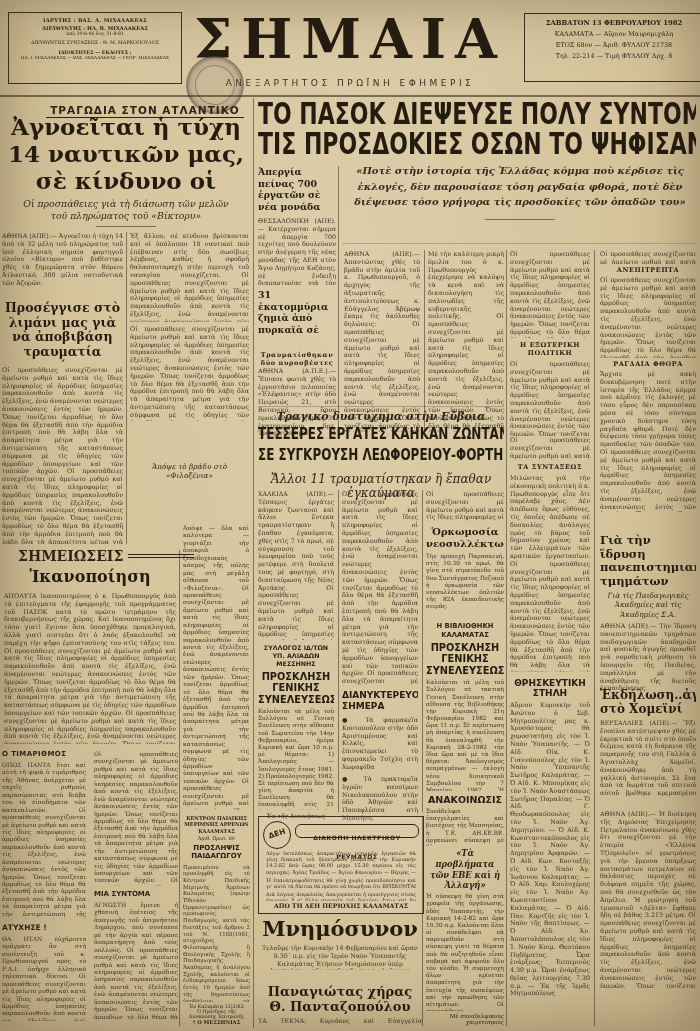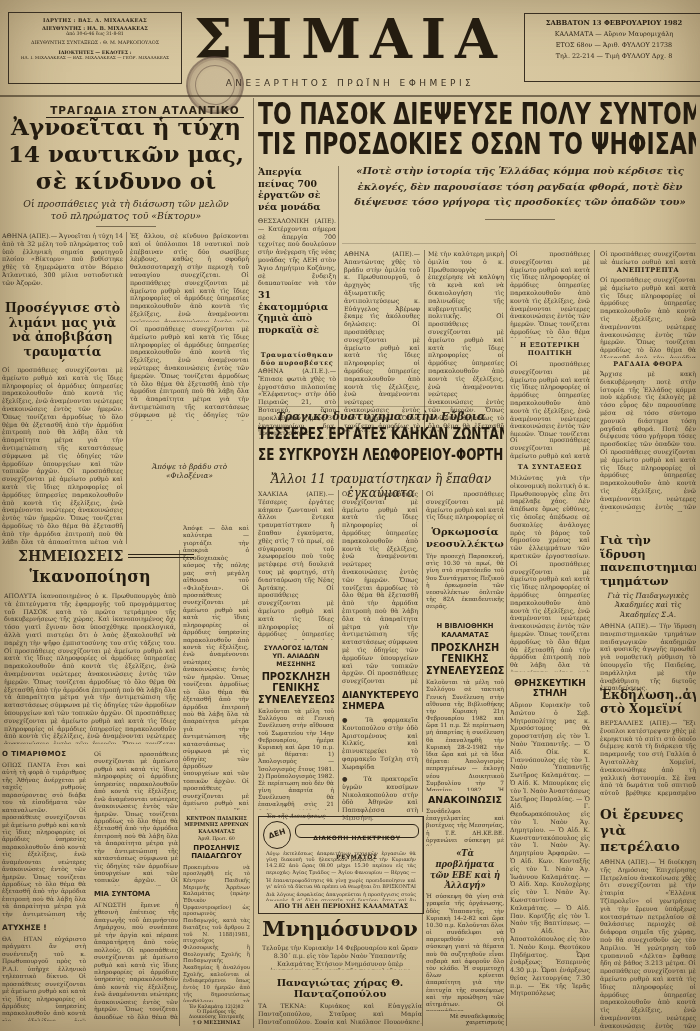--- a/index.html
+++ b/index.html
@@ -152,21 +152,20 @@
     <div class="ital ctr" style="font-size:7.2px;line-height:1.3;margin-top:3px;">Γιὰ τὶς Παιδαγωγικὲς Ἀκαδημίες καὶ τὶς Ἀκαδημίες Σ.Α.</div>
     <div class="txt" style="height:72px;margin-top:3px;">ΑΘΗΝΑ (ΑΠΕ).— Τὴν ἵδρυση πανεπιστημιακῶν τμημάτων παιδαγωγικῶν ἀκαδημιῶν καὶ φυσικῆς ἀγωγῆς προωθεῖ γιὰ νομοθετικὴ ρύθμιση τὸ ὑπουργεῖο τῆς Παιδείας, παράλληλα μὲ τὴν ἀναβάθμιση τῆς διετοῦς ἐκπαιδεύσεως.</div>
   </div>
 
   <div class="b" style="left:600px;top:688px;width:96px;">
     <div class="hl serif" style="font-size:12px;line-height:14px;">Ἐκδήλωση..ἀγάπης στὸ Χομεϊνί</div>
     <div class="txt" style="height:78px;margin-top:3px;">ΒΕΡΣΑΛΛΙΕΣ (ΑΠΕ).— Ἕξι ἔνοπλοι κατέστρεψαν χθὲς μὲ ἐκρηκτικὰ τὸ σπίτι στὸ ὁποῖο διέμενε κατὰ τὴ διάρκεια τῆς παραμονῆς του στὴ Γαλλία ὁ Ἀγιατολλὰχ Χομεϊνί, ἀνακοινώθηκε ἀπὸ τὴ γαλλικὴ ἀστυνομία. Σὲ ἕνα ἀπὸ τὰ δωμάτια τοῦ σπιτιοῦ αὐτοῦ βρέθηκε κρεμασμένο ἕνα ἀπὸ τὰ σχοινιὰ τοῦ Πέρση ἡγέτη.</div>
   </div>
 
   <div class="b" style="left:600px;top:806px;width:96px;">
-    <div class="hl serif" style="font-size:13.5px;line-height:16px;">Οἱ ἔρευνες γιὰ πετρέλαιο</div>
     <div class="txt" style="height:178px;margin-top:4px;">ΑΘΗΝΑ (ΑΠΕ).— Ἡ διοίκηση τῆς Δημόσιας Ἐπιχείρησης Πετρελαίου ἀνακοίνωσε χθὲς ὅτι συνεχίζονται μὲ τὴν ἑταιρία «Ἑλλένικ Τζίπρολεϊν» οἱ γεωτρήσεις γιὰ τὴν ἔρευνα ὑπάρξεως κοιτασμάτων πετρελαίου σὲ θαλάσσιες περιοχὲς σὲ διάφορα σημεῖα τῆς χώρας, ποὺ θὰ συνεχισθοῦν ὡς τὸν Ἀπρίλιο. Ἡ γεώτρηση τοῦ τρυπανιοῦ «Δέλτα» ἔφθασε ἤδη σὲ βάθος 3.213 μέτρα. Οἱ προσπάθειες συνεχίζονται μὲ ἀμείωτο ρυθμὸ καὶ κατὰ τὶς ἴδιες πληροφορίες οἱ ἁρμόδιες ὑπηρεσίες παρακολουθοῦν ἀπὸ κοντὰ τὶς ἐξελίξεις, ἐνῶ ἀναμένονται νεώτερες ἀνακοινώσεις ἐντὸς τῶν ἡμερῶν. Ὅπως τονίζεται ἁρμοδίως τὸ ὅλο θέμα θὰ ἐξετασθῆ ἀπὸ τὴν ἁρμόδια ἐπιτροπὴ ποὺ θὰ λάβη ὅλα τὰ ἀπαραίτητα μέτρα γιὰ τὴν ἀντιμετώπιση τῆς καταστάσεως σύμφωνα μὲ τὶς ὁδηγίες τῶν ἁρμοδίων ὑπουργείων καὶ τῶν τοπικῶν ἀρχῶν. Οἱ προσπάθειες συνεχίζονται μὲ ἀμείωτο ρυθμὸ καὶ κατὰ τὶς ἴδιες πληροφορίες οἱ ἁρμόδιες ὑπηρεσίες παρακολουθοῦν ἀπὸ κοντὰ τὶς ἐξελίξεις, ἐνῶ ἀναμένονται νεώτερες ἀνακοινώσεις ἐντὸς τῶν ἡμερῶν. Ὅπως τονίζεται ἁρμοδίως τὸ ὅλο θέμα θὰ ἐξετασθῆ ἀπὸ τὴν ἁρμόδια ἐπιτροπὴ ποὺ θὰ λάβη ὅλα τὰ ἀπαραίτητα μέτρα γιὰ τὴν ἀντιμετώπιση τῆς καταστάσεως σύμφωνα μὲ τὶς ὁδηγίες τῶν ἁρμοδίων ὑπουργείων καὶ τῶν τοπικῶν ἀρχῶν.</div>
   </div>
 
   <div class="b" style="left:510px;top:436px;width:80px;">
     <div class="txt" style="height:24px;">Οἱ προσπάθειες συνεχίζονται μὲ ἀμείωτο ρυθμὸ καὶ κατὰ τὶς ἴδιες πληροφορίες οἱ ἁρμόδιες ὑπηρεσίες παρακολουθοῦν ἀπὸ κοντὰ τὶς ἐξελίξεις, ἐνῶ ἀναμένονται νεώτερες ἀνακοινώσεις ἐντὸς τῶν ἡμερῶν. Ὅπως τονίζεται ἁρμοδίως τὸ ὅλο θέμα θὰ ἐξετασθῆ ἀπὸ τὴν ἁρμόδια ἐπιτροπὴ ποὺ θὰ λάβη ὅλα τὰ ἀπαραίτητα μέτρα γιὰ τὴν ἀντιμετώπιση τῆς καταστάσεως σύμφωνα μὲ τὶς ὁδηγίες τῶν ἁρμοδίων ὑπουργείων καὶ τῶν τοπικῶν ἀρχῶν.</div>
     <div class="subh" style="margin:3px 0;">ΤΑ ΣΥΝΤΑΞΕΩΣ</div>
     <div class="txt" style="height:198px;">Μιλώντας γιὰ τὴν οἰκονομικὴ πολιτικὴ ὁ κ. Πρωθυπουργὸς εἶπε ὅτι παρέλαβε χάος. Δὲν ἀπέδωσε ὅμως εὐθύνες, τὶς ὁποῖες ἀπέδωσε σὲ δυσκολίες ἀνάλογες πρὸς τὸ βάρος τοῦ δημοσίου χρέους καὶ τῶν ἐλλειμμάτων τῶν κρατικῶν ἐργοστασίων. Οἱ προσπάθειες συνεχίζονται μὲ ἀμείωτο ρυθμὸ καὶ κατὰ τὶς ἴδιες πληροφορίες οἱ ἁρμόδιες ὑπηρεσίες παρακολουθοῦν ἀπὸ κοντὰ τὶς ἐξελίξεις, ἐνῶ ἀναμένονται νεώτερες ἀνακοινώσεις ἐντὸς τῶν ἡμερῶν. Ὅπως τονίζεται ἁρμοδίως τὸ ὅλο θέμα θὰ ἐξετασθῆ ἀπὸ τὴν ἁρμόδια ἐπιτροπὴ ποὺ θὰ λάβη ὅλα τὰ ἀπαραίτητα μέτρα γιὰ τὴν ἀντιμετώπιση τῆς καταστάσεως σύμφωνα μὲ τὶς ὁδηγίες τῶν ἁρμοδίων ὑπουργείων καὶ τῶν τοπικῶν ἀρχῶν. Οἱ προσπάθειες συνεχίζονται μὲ ἀμείωτο ρυθμὸ καὶ κατὰ τὶς ἴδιες πληροφορίες οἱ ἁρμόδιες ὑπηρεσίες παρακολουθοῦν ἀπὸ κοντὰ τὶς ἐξελίξεις, ἐνῶ ἀναμένονται νεώτερες ἀνακοινώσεις ἐντὸς τῶν ἡμερῶν. Ὅπως τονίζεται ἁρμοδίως τὸ ὅλο θέμα θὰ ἐξετασθῆ ἀπὸ τὴν ἁρμόδια ἐπιτροπὴ ποὺ θὰ λάβη ὅλα τὰ ἀπαραίτητα μέτρα γιὰ τὴν ἀντιμετώπιση τῆς καταστάσεως σύμφωνα μὲ τὶς ὁδηγίες τῶν ἁρμοδίων ὑπουργείων καὶ τῶν τοπικῶν ἀρχῶν.</div>
     <div class="hl sans ctr" style="font-size:9px;margin:6px 0 3px;">ΘΡΗΣΚΕΥΤΙΚΗ ΣΤΗΛΗ</div>
     <div class="txt" style="height:302px;">Αὔριον Κυριακὴν τοῦ Ἀσώτου ὁ Σεβ. Μητροπολίτης μας κ. Χρυσόστομος θὰ χοροστατήσῃ εἰς τὸν Ἱ. Ναὸν Ὑπαπαντῆς. — Ὁ Αἰδ. Οἰκ. Κ. Γιαννόπουλος εἰς τὸν Ἱ. Ναὸν Ὑπαπαντῆς Σωτῆρος Καλαμάτας. — Ὁ Αἰδ. Κ. Μπουρίκας εἰς τὸν Ἱ. Ναὸν Ἀναστάσεως Σωτῆρος Παραλίας. — Ὁ Αἰδ. Γ. Θεοδωρακόπουλος εἰς τὸν Ἱ. Ναὸν Ἁγ. Δημητρίου. — Ὁ Αἰδ. Κ. Κωνσταντακόπουλος εἰς τὸν Ἱ. Ναὸν Ἁγ. Δημητρίου Ἀρφαρῶν. — Ὁ Αἰδ. Κων. Κονταξῆς εἰς τὸν Ἱ. Ναὸν Ἁγ. Ἰωάννου Καλαμάτας. — Ὁ Αἰδ. Χαρ. Κουλοχέρης εἰς τὸν Ἱ. Ναὸν Ἁγ. Κωνσταντίνου Καλαμάτας. — Ὁ Αἰδ. Παν. Κορτζῆς εἰς τὸν Ἱ. Ναὸν τῆς Βαπτίσεως. — Ὁ Αἰδ. Ἀν. Ἀποστολόπουλος εἰς τὸν Ἱ. Ναὸν Κοιμ. Θεοτόκου Πηδήματος. Ὧρα ἐνάρξεως: Ἑσπερινὸς 4.30 μ.μ. Ὧραι ἐνάρξεως θείας λειτουργίας 7.30 π.μ. — Ἐκ τῆς Ἱερᾶς Μητροπόλεως</div>
   </div>
@@ -227,20 +226,20 @@
     </div>
     <div class="b txt" style="left:7px;top:33px;width:150px;height:26px;font-size:5px;">Λόγῳ ἐκτελέσεως ἀπαραιτήτων τεχνικῶν ἐργασιῶν θὰ γίνῃ διακοπὴ τοῦ ἠλεκτρικοῦ ρεύματος τὴν Κυριακὴν 14.2.82 ἀπὸ ὥρας 08.00 μέχρι 15.30 περίπου εἰς τὰς περιοχάς: Ἁγίας Τριάδος — Ἁγίου Φανουρίου — Βέργας — Καλαμίου — Μικρᾶς Μαντινείας μέχρι καὶ τοῦ χωριοῦ Καλιανέϊκα.</div>
     <div class="b txt" style="left:7px;top:60px;width:150px;height:13px;font-size:5px;">Ἡ ἐπανατροφοδότησις θὰ γίνῃ χωρὶς προειδοποίησιν καὶ γι' αὐτὸ τὰ δίκτυα θὰ πρέπει νὰ θεωρῆται ὅτι ΒΡΙΣΚΟΝΤΑΙ ΣΥΝΕΧΩΣ ΥΠΟ ΤΑΣΙΝ.</div>
     <div class="b txt" style="left:7px;top:74px;width:150px;height:10px;font-size:5px;">Διὰ λόγους ἀσφαλείας ἀπαγορεύεται ἡ προσέγγισις στοὺς ἀγωγοὺς ἢ σ' ἄλλα στοιχεῖα τοῦ δικτύου, ἔστω καὶ ἂν βρίσκωνται στὸ ἔδαφος.</div>
     <div class="b bold ctr" style="left:7px;top:85px;width:150px;font-size:6.2px;">ΑΠΟ ΤΗ ΔΕΗ ΠΕΡΙΟΧΗΣ ΚΑΛΑΜΑΤΑΣ</div>
   </div>
 
   <div class="b" style="left:258px;top:916px;width:164px;height:110px;overflow:hidden;">
     <div class="hl serif ctr" style="font-size:21px;">Μνημόσυνον</div>
     <div class="txt" style="height:26px;margin-top:3px;text-align:center;">Τελοῦμε τὴν Κυριακὴν 14 Φεβρουαρίου καὶ ὥραν 8.30΄ π.μ. εἰς τὸν Ἱερὸν Ναὸν Ὑπαπαντῆς Καλαμάτας Ἐτήσιον Μνημόσυνον ὑπὲρ ἀναπαύσεως τῆς ψυχῆς τῆς προσφιλοῦς μας μητρός,</div>
-    <div class="hl serif ctr" style="font-size:10px;margin-top:7px;">Παναγιώτας χήρας Θ. Πανταζοπούλου</div>
+    <div class="hl serif ctr" style="font-size:13px;margin-top:14px;">Παναγιώτας χήρας Θ. Πανταζοπούλου</div>
     <div class="txt" style="height:22px;margin-top:3px;">ΤΑ ΤΕΚΝΑ: Κυριάκος καὶ Εὐαγγελία Πανταζοπούλου, Σταῦρος καὶ Μαρία Πανταζοπούλου, Σοφία καὶ Νικόλαος Πουρνάκης, Βύρων καὶ Εὐαγγελία Παναγιώτου.</div>
     <div class="bold ctr" style="font-size:6.4px;margin-top:2px;">ΟΙ ΛΟΙΠΟΙ ΣΥΓΓΕΝΕΙΣ</div>
   </div>
 
   <div class="b vline" style="left:422px;top:816px;height:210px;"></div>
 
 </div>
 
 </body></html>

